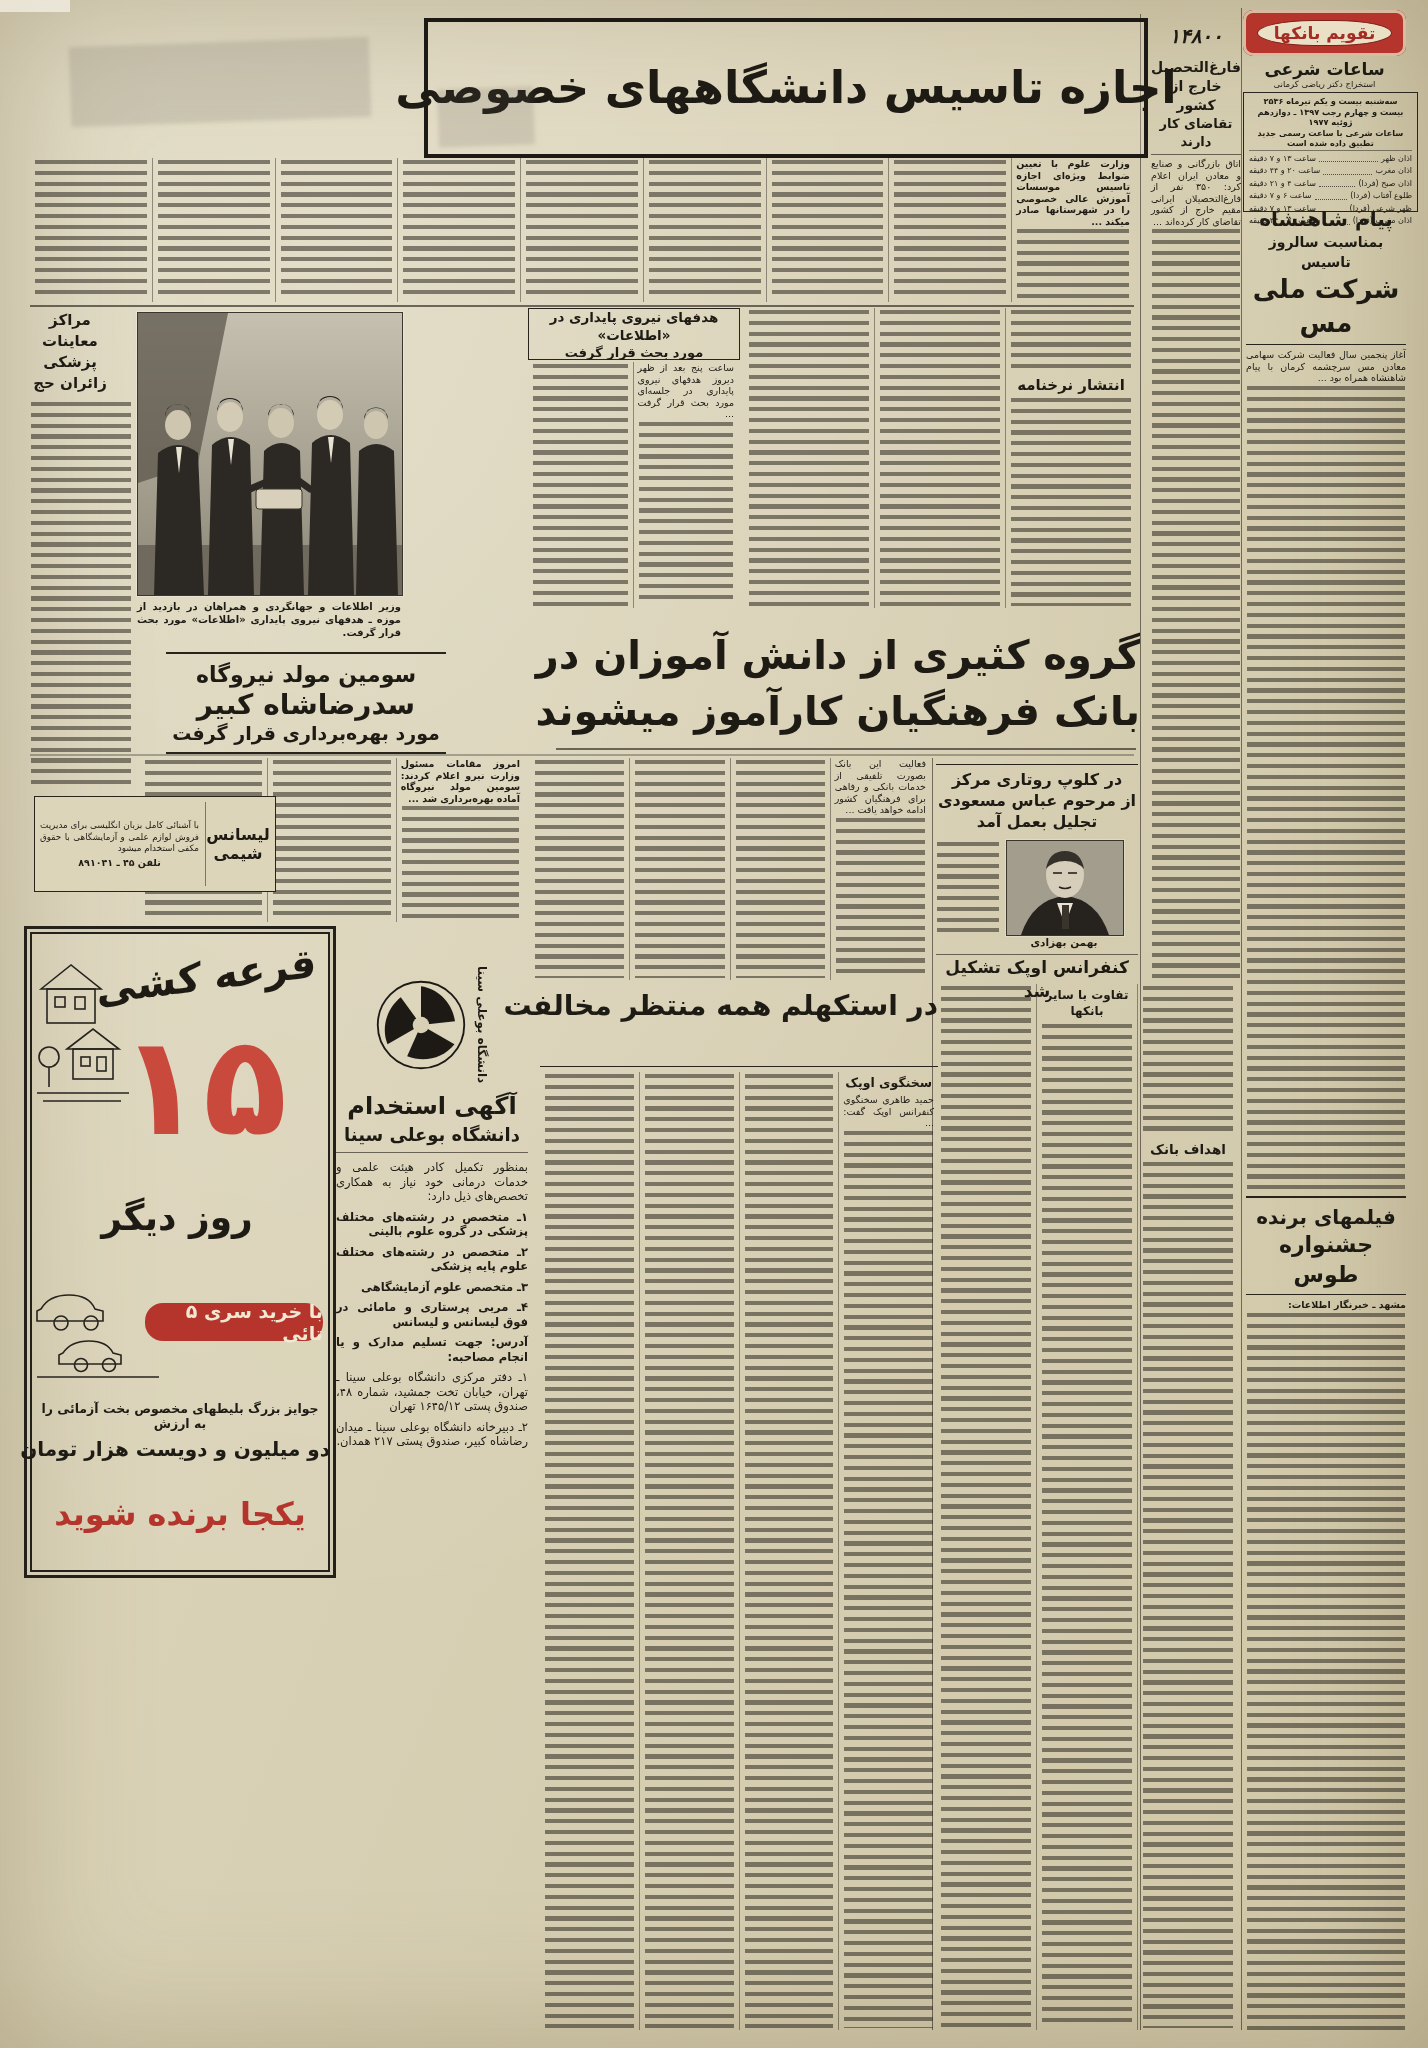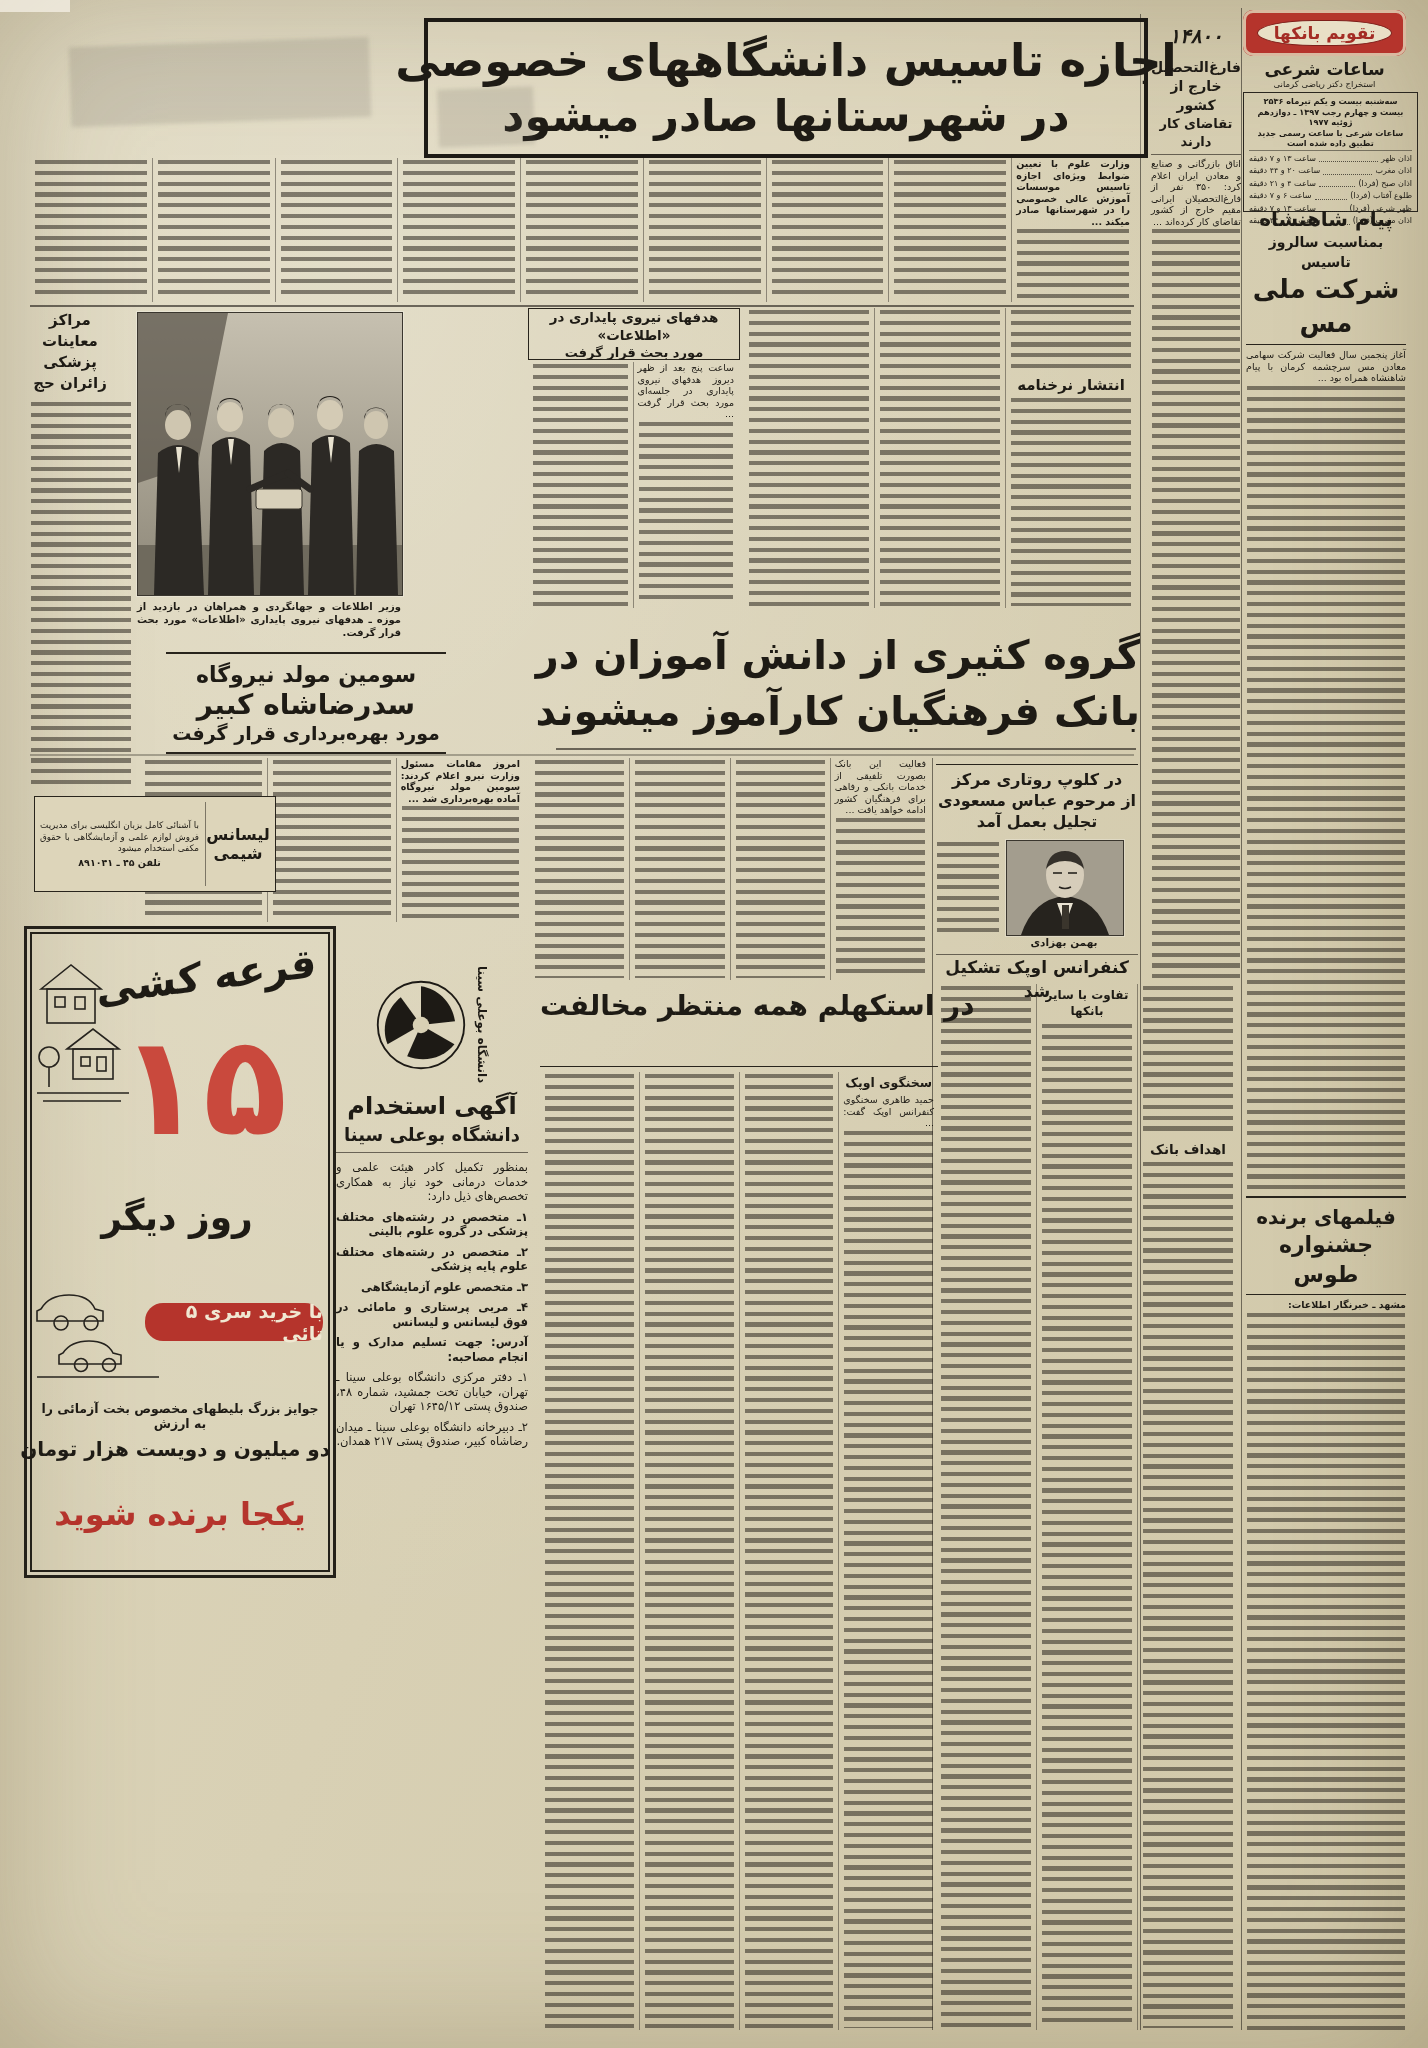--- a/index.html
+++ b/index.html
@@ -144,21 +144,20 @@
     <div class="b ctr" style="font-size:20px;line-height:44px;letter-spacing:2px;font-style:italic;">۱۴۸۰۰</div>
     <div class="b ctr" style="font-size:14px;line-height:19px;">فارغ‌التحصیل</div>
     <div class="b ctr" style="font-size:14px;line-height:19px;">خارج از کشور</div>
     <div class="b ctr" style="font-size:13px;line-height:18px;border-bottom:1px solid rgba(28,24,18,.6);padding-bottom:3px;margin-bottom:3px;">تقاضای کار دارند</div>
     <div class="lead">اتاق بازرگانی و صنایع و معادن ایران اعلام کرد: ۳۵۰ نفر از فارغ‌التحصیلان ایرانی مقیم خارج از کشور تقاضای کار کرده‌اند ...</div>
     <div class="tx"></div>
   </div>
 
   <div class="abs headline-box" style="left:424px;top:18px;width:716px;height:132px;">
     <div class="hl1">اجازه تاسیس دانشگاههای خصوصی</div>
-    <div class="hl2">در شهرستانها صادر میشود</div>
     <div class="ghost" style="left:10px;bottom:8px;width:96px;height:58px;"></div>
   </div>
 
   <div class="abs cols" style="left:30px;top:158px;width:1104px;height:144px;">
     <div class="c">
         <div class="lead b">وزارت علوم با تعیین ضوابط ویژه‌ای اجازه تاسیس موسسات آموزش عالی خصوصی را در شهرستانها صادر میکند ...</div>
         <div class="tx"></div>
       </div>
     <div class="c">
         <div class="tx"></div>
@@ -347,21 +346,21 @@
     </div>
     <div class="c">
       <div class="subh" style="font-size:12px;">تفاوت با سایر بانکها</div>
       <div class="tx"></div>
     </div>
     <div class="c">
         <div class="tx"></div>
       </div>
   </div>
 
-  <div class="abs" style="left:540px;top:988px;width:398px;height:78px;display:flex;flex-direction:row;justify-content:flex-end;border-bottom:1.5px solid #28241c;">
+  <div class="abs" style="left:540px;top:988px;width:398px;height:78px;display:flex;flex-direction:row;justify-content:flex-start;border-bottom:1.5px solid #28241c;">
     <div class="b ctr" style="font-size:28px;line-height:36px;white-space:nowrap;">در استکهلم همه منتظر مخالفت</div>
   </div>
   <div class="abs cols" style="left:540px;top:1072px;width:398px;height:958px;">
     <div class="c">
       <div class="subh" style="font-size:12.5px;">سخنگوی اوپک</div>
       <div class="lead">حمید طاهری سخنگوی کنفرانس اوپک گفت: ...</div>
       <div class="tx"></div>
     </div>
     <div class="c">
         <div class="tx"></div>

